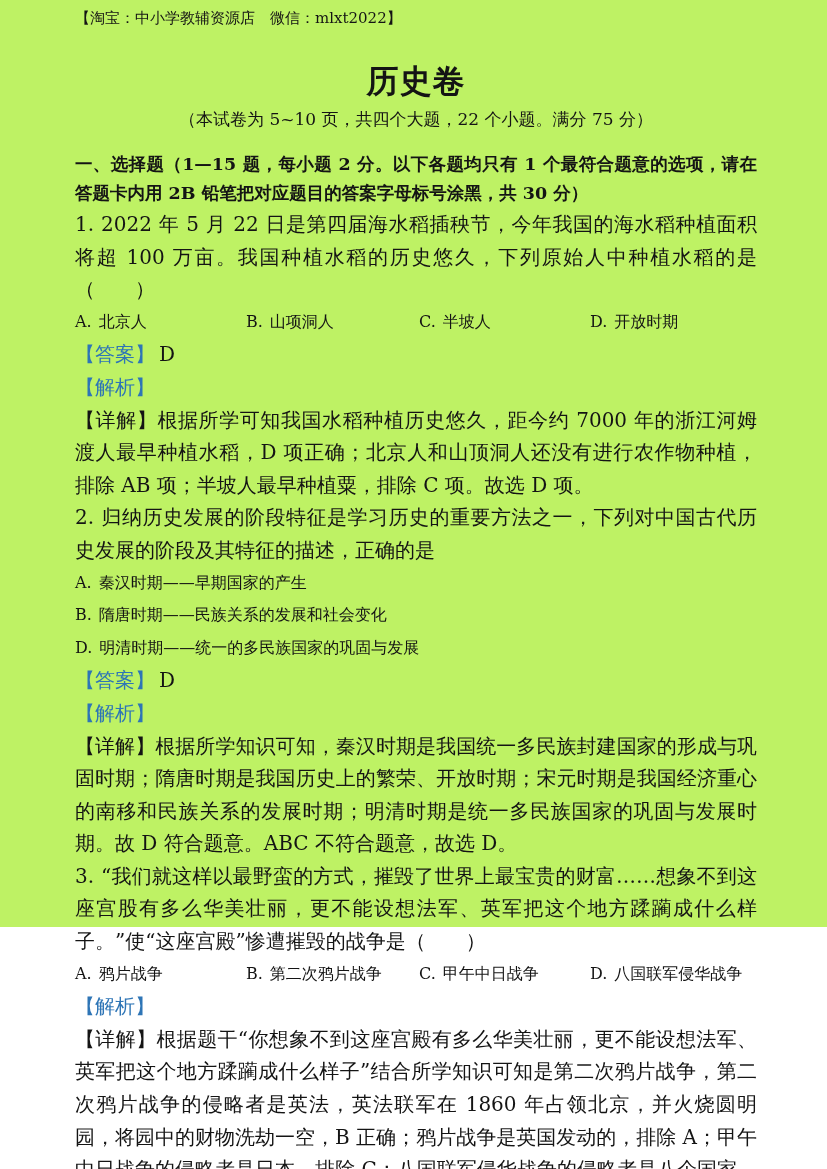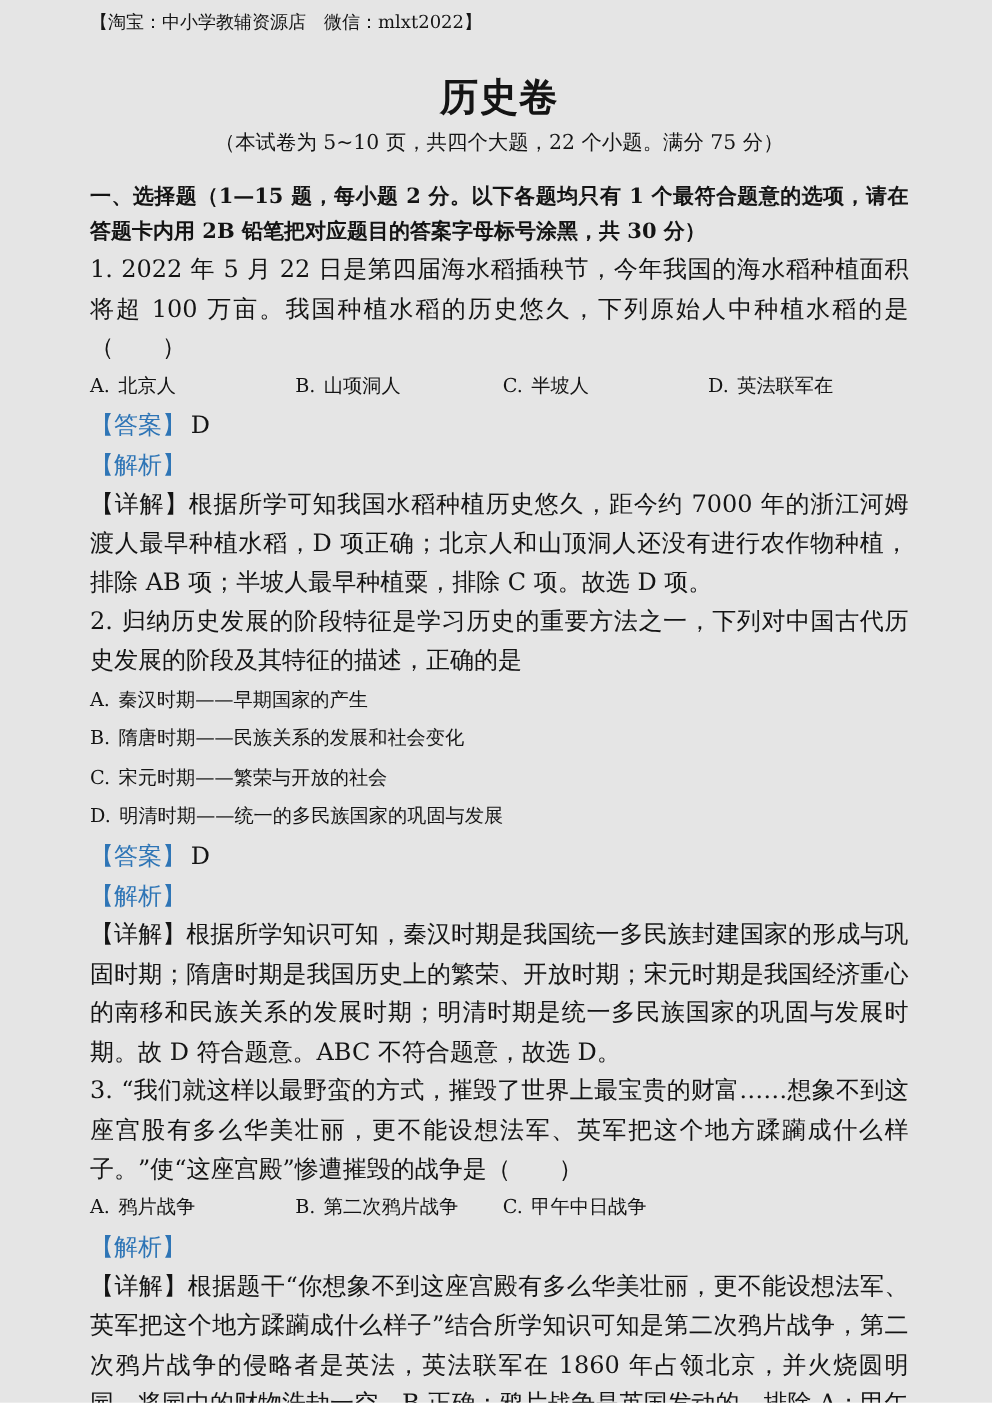--- a/index.html
+++ b/index.html
@@ -2,21 +2,21 @@
 <html><head>
 <meta charset="utf-8">
 <style>
   * { margin:0; padding:0; box-sizing:border-box; }
   html, body { width:827px; height:1169px; background:#ffffff; }
   body {
     font-family:"DejaVu Serif","Liberation Serif",serif;
     color:#141414;
     overflow:hidden;
   }
-  .page { width:827px; height:1169px; padding:8px 70px 0 75px; background:#e5e5e5; }
+  .page { width:827px; height:927px; padding:8px 70px 0 75px; background:#bef264; }
   .watermark { font-size:15px; line-height:20px; color:#141414; }
   .doc-title {
     text-align:center; font-weight:bold; font-size:32px;
     line-height:34px; margin-top:36px; letter-spacing:1px;
   }
   .doc-subtitle {
     text-align:center; font-weight:normal; font-size:17px;
     line-height:25px; margin-top:9px;
   }
   .section-heading {
@@ -48,44 +48,44 @@
   <div class="doc-subtitle">（本试卷为 5~10 页，共四个大题，22 个小题。满分 75 分）</div>
 
   <div class="section-heading">一、选择题（1—15 题，每小题 2 分。以下各题均只有 1 个最符合题意的选项，请在答题卡内用 2B 铅笔把对应题目的答案字母标号涂黑，共 30 分）</div>
 
   <div>
     <p class="bodyline"><span class="qnum">1.</span><span>2022 年 5 月 22 日是第四届海水稻插秧节，今年我国的海水稻种植面积将超 100 万亩。我国种植水稻的历史悠久，下列原始人中种植水稻的是（　　）</span></p>
     <div class="options-row">
       <span class="opt"><span class="opt-key">A.</span><span>北京人</span></span>
       <span class="opt"><span class="opt-key">B.</span><span>山项洞人</span></span>
       <span class="opt"><span class="opt-key">C.</span><span>半坡人</span></span>
-      <span class="opt"><span class="opt-key">D.</span><span>英法联军在</span></span>
+      <span class="opt"><span class="opt-key">D.</span><span>开放时期</span></span>
     </div>
     <p class="bodyline"><span class="blue">【答案】</span><span class="ans-letter">D</span></p>
     <p class="bodyline"><span class="blue">【解析】</span></p>
     <p class="bodyline"><span>【详解】</span><span>根据所学可知我国水稻种植历史悠久，距今约 7000 年的浙江河姆渡人最早种植水稻，D 项正确；北京人和山顶洞人还没有进行农作物种植，排除 AB 项；半坡人最早种植粟，排除 C 项。故选 D 项。</span></p>
   </div>
 
   <div>
     <p class="bodyline"><span class="qnum">2.</span><span>归纳历史发展的阶段特征是学习历史的重要方法之一，下列对中国古代历史发展的阶段及其特征的描述，正确的是</span></p>
     <div class="options-stack">
       <span class="opt"><span class="opt-key">A.</span><span>秦汉时期——早期国家的产生</span></span>
       <span class="opt"><span class="opt-key">B.</span><span>隋唐时期——民族关系的发展和社会变化</span></span>
-      <span class="opt"><span class="opt-key">C.</span><span>宋元时期——繁荣与开放的社会</span></span>
       <span class="opt"><span class="opt-key">D.</span><span>明清时期——统一的多民族国家的巩固与发展</span></span>
     </div>
     <p class="bodyline"><span class="blue">【答案】</span><span class="ans-letter">D</span></p>
     <p class="bodyline"><span class="blue">【解析】</span></p>
     <p class="bodyline"><span>【详解】</span><span>根据所学知识可知，秦汉时期是我国统一多民族封建国家的形成与巩固时期；隋唐时期是我国历史上的繁荣、开放时期；宋元时期是我国经济重心的南移和民族关系的发展时期；明清时期是统一多民族国家的巩固与发展时期。故 D 符合题意。ABC 不符合题意，故选 D。</span></p>
   </div>
 
   <div>
     <p class="bodyline"><span class="qnum">3.</span><span>“我们就这样以最野蛮的方式，摧毁了世界上最宝贵的财富……想象不到这座宫股有多么华美壮丽，更不能设想法军、英军把这个地方蹂躏成什么样子。”使“这座宫殿”惨遭摧毁的战争是（　　）</span></p>
     <div class="options-row">
       <span class="opt"><span class="opt-key">A.</span><span>鸦片战争</span></span>
       <span class="opt"><span class="opt-key">B.</span><span>第二次鸦片战争</span></span>
       <span class="opt"><span class="opt-key">C.</span><span>甲午中日战争</span></span>
+      <span class="opt"><span class="opt-key">D.</span><span>八国联军侵华战争</span></span>
     </div>
     <p class="bodyline"><span class="blue">【解析】</span></p>
     <p class="bodyline"><span>【详解】</span><span>根据题干“你想象不到这座宫殿有多么华美壮丽，更不能设想法军、英军把这个地方蹂躏成什么样子”结合所学知识可知是第二次鸦片战争，第二次鸦片战争的侵略者是英法，英法联军在 1860 年占领北京，并火烧圆明园，将园中的财物洗劫一空，B 正确；鸦片战争是英国发动的，排除 A；甲午中日战争的侵略者是日本，排除 C；八国联军侵华战争的侵略者是八个国家，排除 D。故选 B。</span></p>
   </div>
 
 </div>
 
 </body></html>

